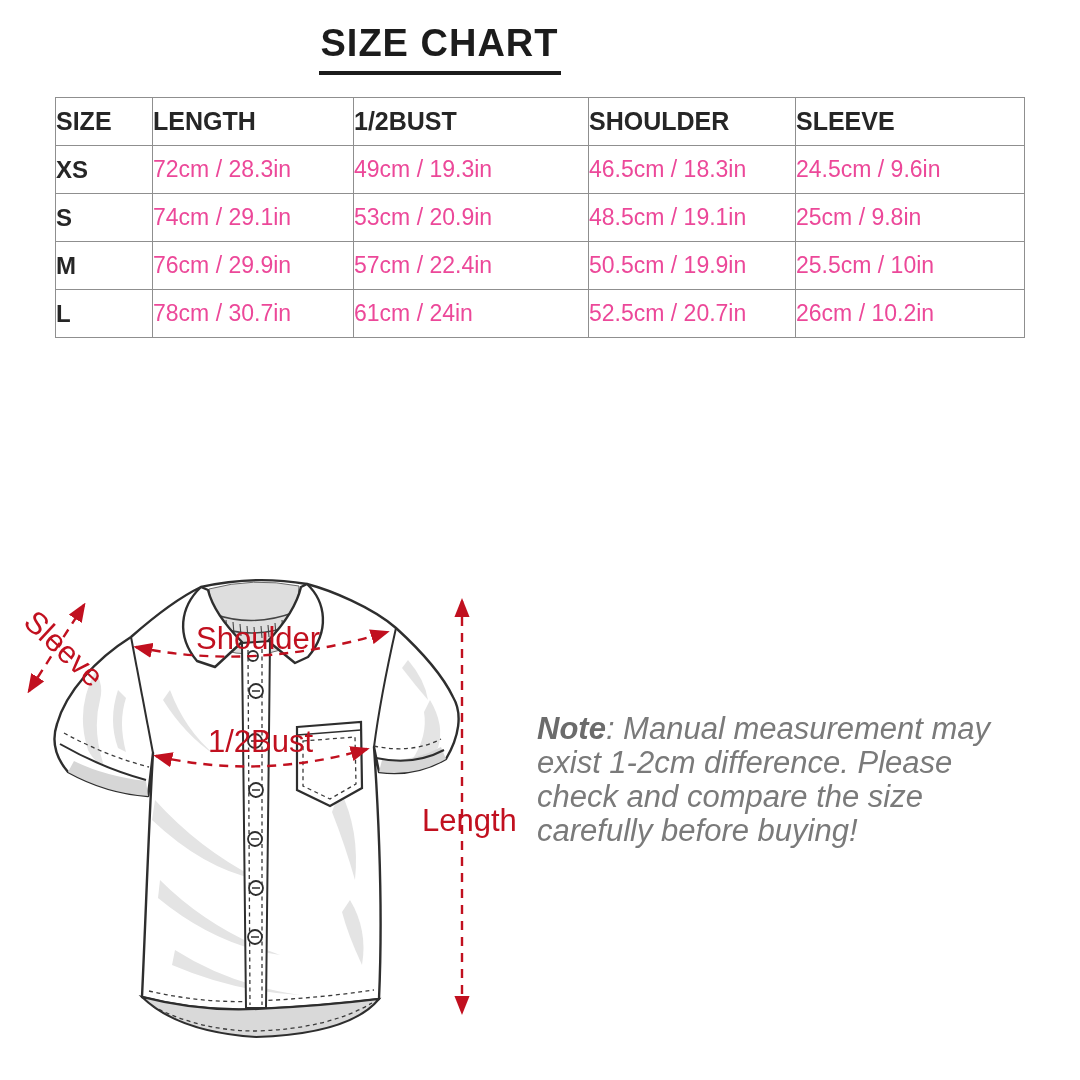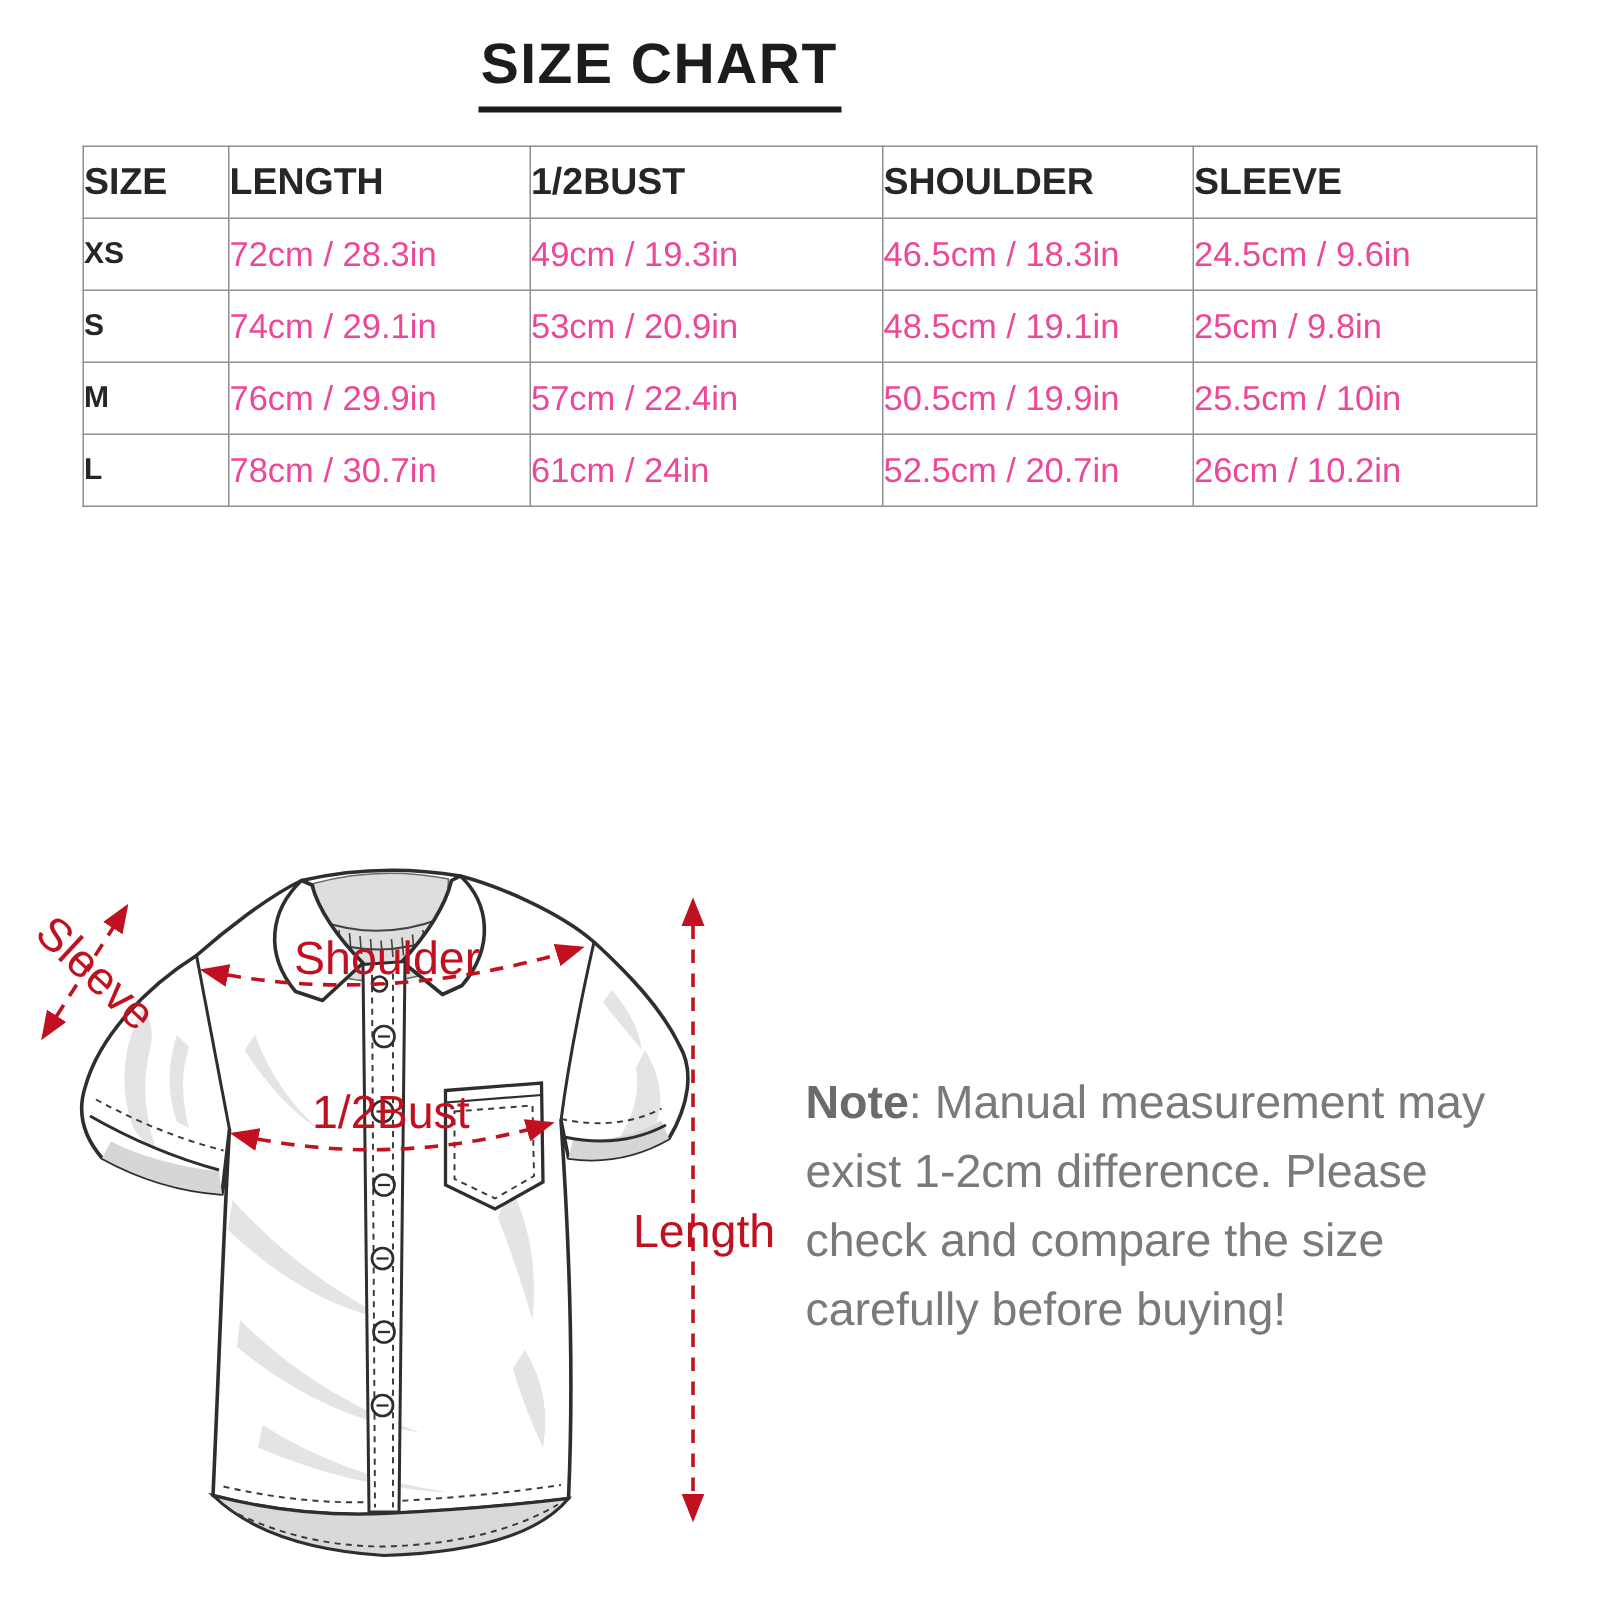--- a/index.html
+++ b/index.html
@@ -8,35 +8,35 @@
   
   .title-wrap{position:absolute;top:22px;left:0;width:879px;text-align:center;}
   .title{display:inline-block;font-size:38px;font-weight:bold;color:#1c1c1c;
          letter-spacing:1px;border-bottom:4px solid #1c1c1c;padding:0 2px 6px 2px;}
   
   table.size-table{position:absolute;left:55px;top:97px;width:969px;border-collapse:collapse;
                    table-layout:fixed;}
   table.size-table th,table.size-table td{border:1px solid #8f8f8f;height:47px;text-align:left;
                    vertical-align:middle;padding:0;white-space:nowrap;overflow:hidden;}
   table.size-table th{font-size:25px;font-weight:bold;color:#262626;}
-  td.size-cell{font-size:20px;font-weight:bold;color:#262626;}
+  td.size-cell{font-size:24px;font-weight:bold;color:#262626;}
   td.meas-cell{font-size:23px;font-weight:normal;color:#ec4899;}
   
   svg.shirt{position:absolute;left:0;top:568px;width:520px;height:482px;}
   .outline{fill:#ffffff;stroke:#2e2e2e;stroke-width:2.4;stroke-linejoin:round;}
   .seam{fill:none;stroke:#2e2e2e;stroke-width:2;}
   .thin-dash{fill:none;stroke:#3a3a3a;stroke-width:1.3;stroke-dasharray:4 3.5;}
   .gray-fill{fill:#d6d6d6;stroke:none;}
   .wrinkle{fill:#e4e4e4;stroke:none;}
   .red-line{fill:none;stroke:var(--accent);stroke-width:2.4;stroke-dasharray:9 7;}
   .red-head{fill:var(--accent);}
   .red-text{fill:var(--accent);font-family:"Liberation Sans",sans-serif;font-size:31px;}
   
-  .note{position:absolute;left:537px;top:712px;width:478px;font-size:31px;line-height:46px;
-        color:#7a7a7a;}
+  .note{position:absolute;left:537px;top:712px;width:478px;font-size:31px;line-height:34px;
+        color:#7a7a7a;font-style:italic;}
   .note-label{font-weight:bold;color:#6b6b6b;}
 </style>
 </head>
 <body>
 
 <div id="canvas" style="--accent: #c1101f;">
 
   <div class="title-wrap">
     <span class="title">SIZE CHART</span>
   </div>

